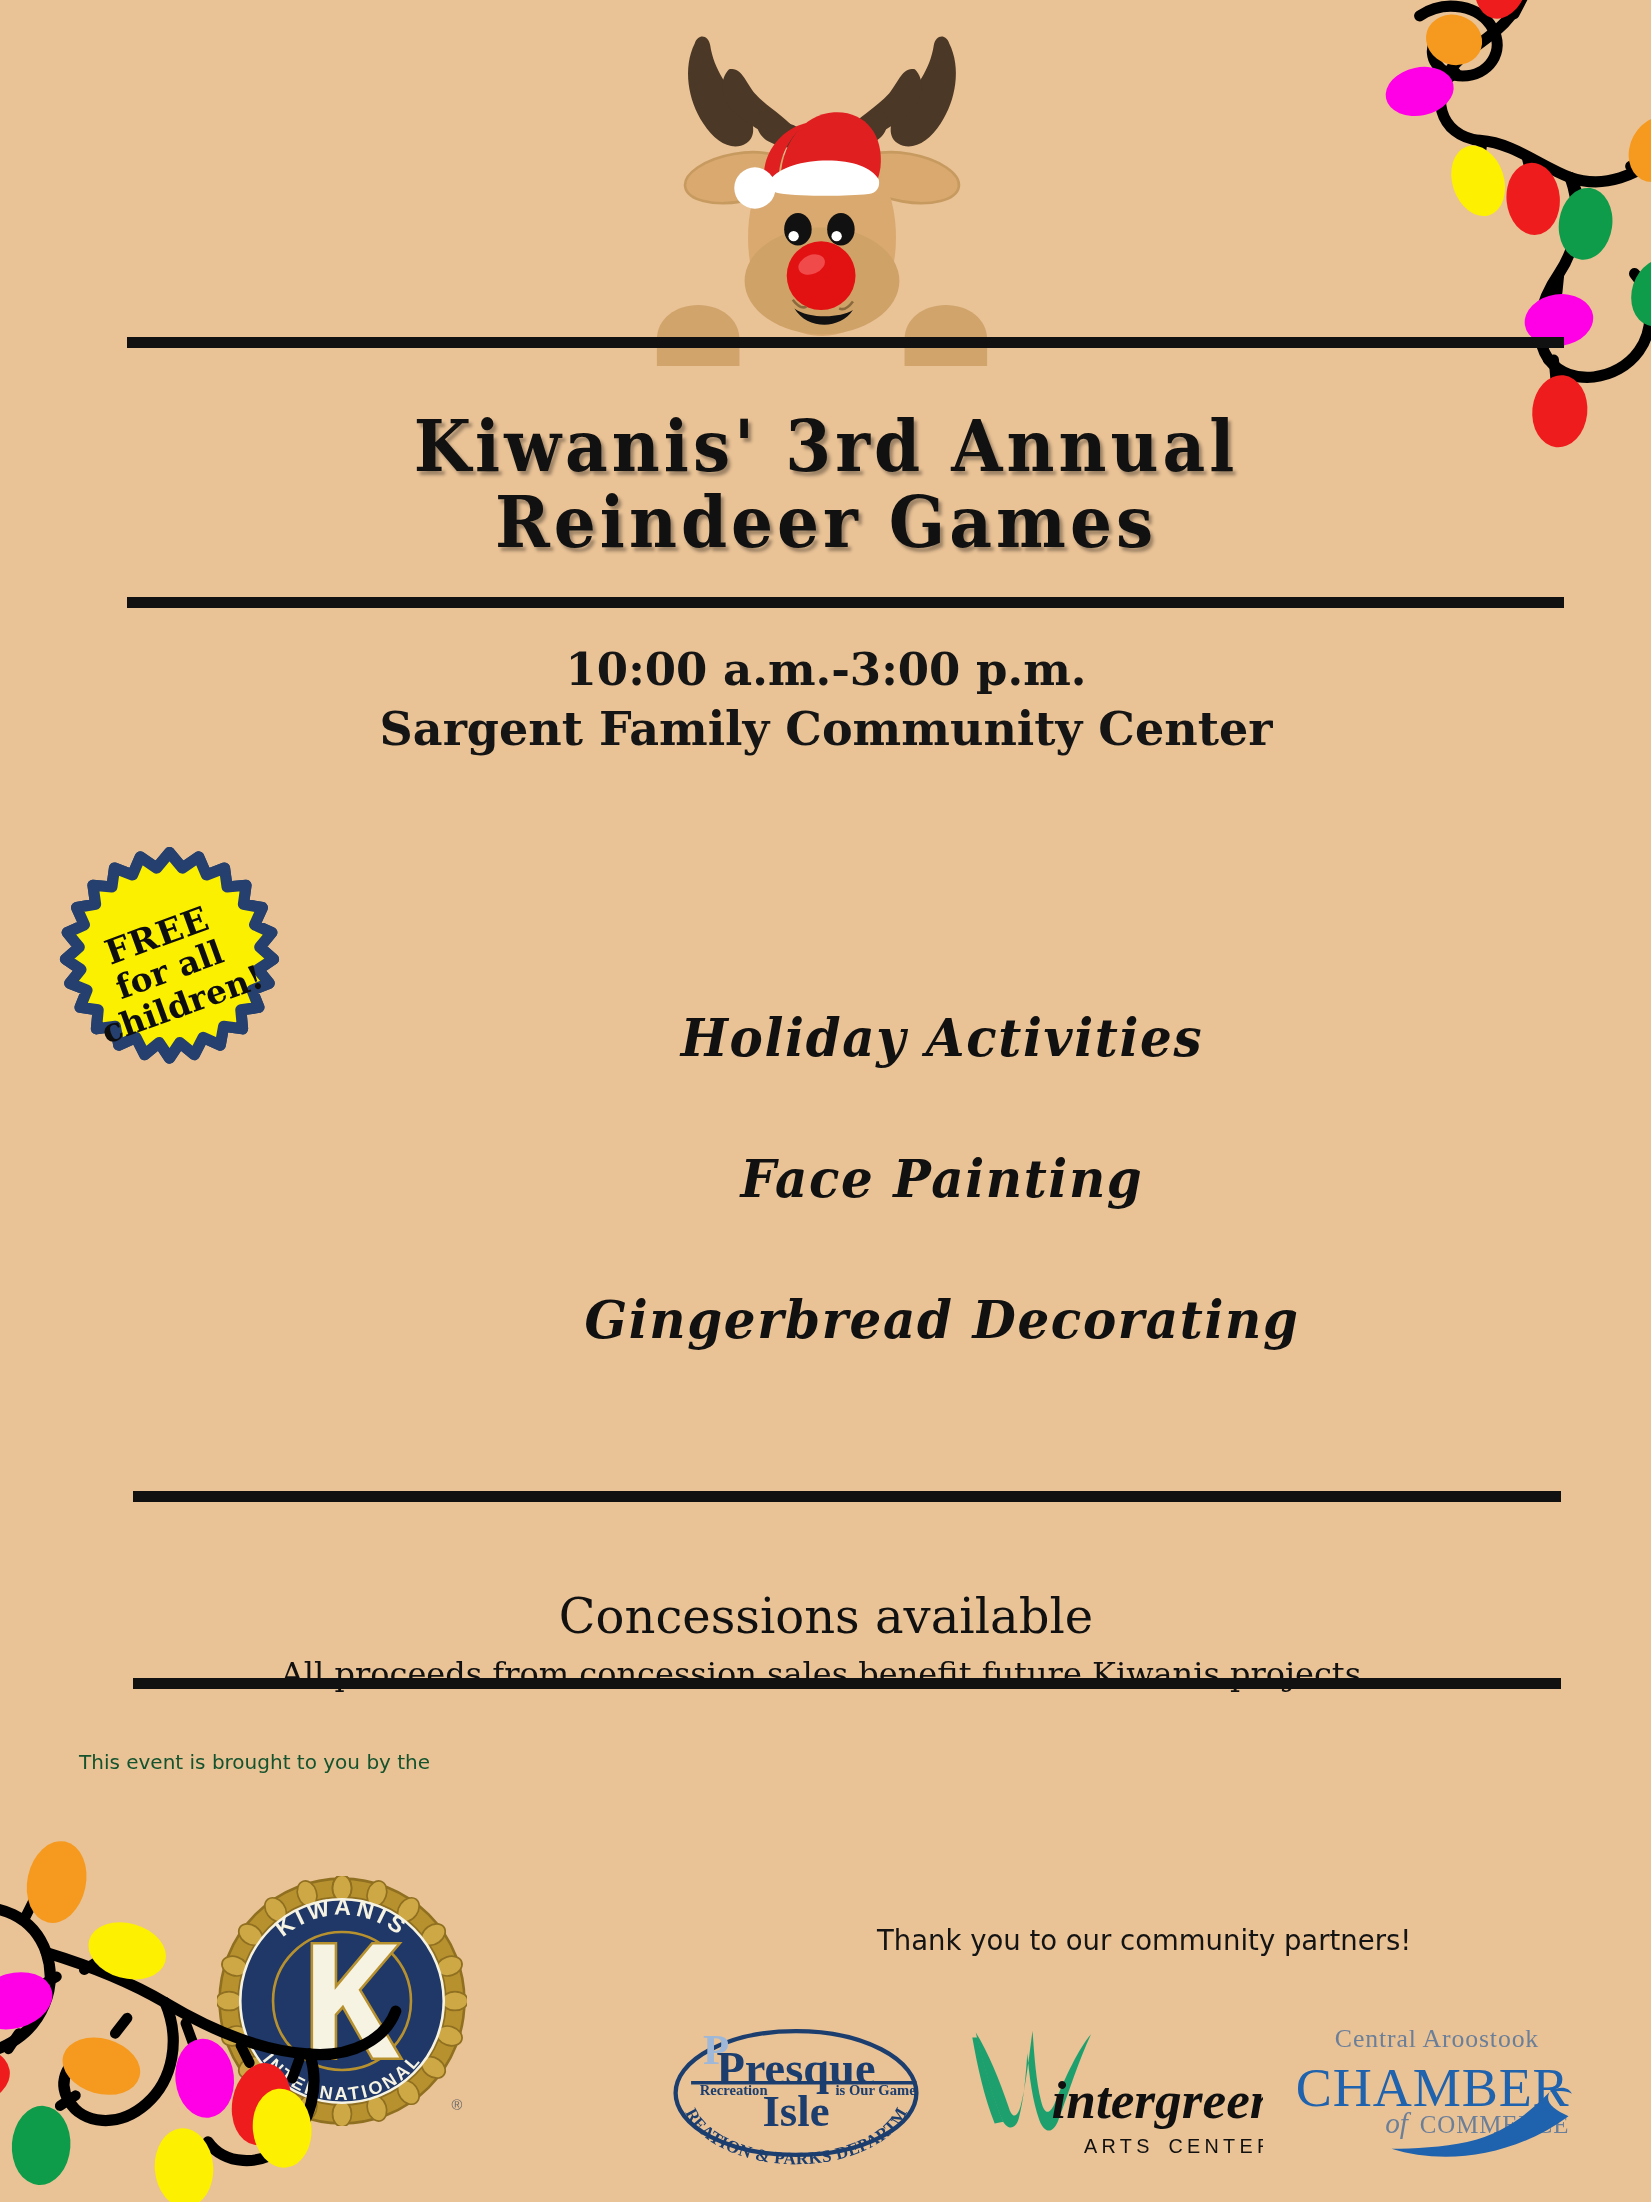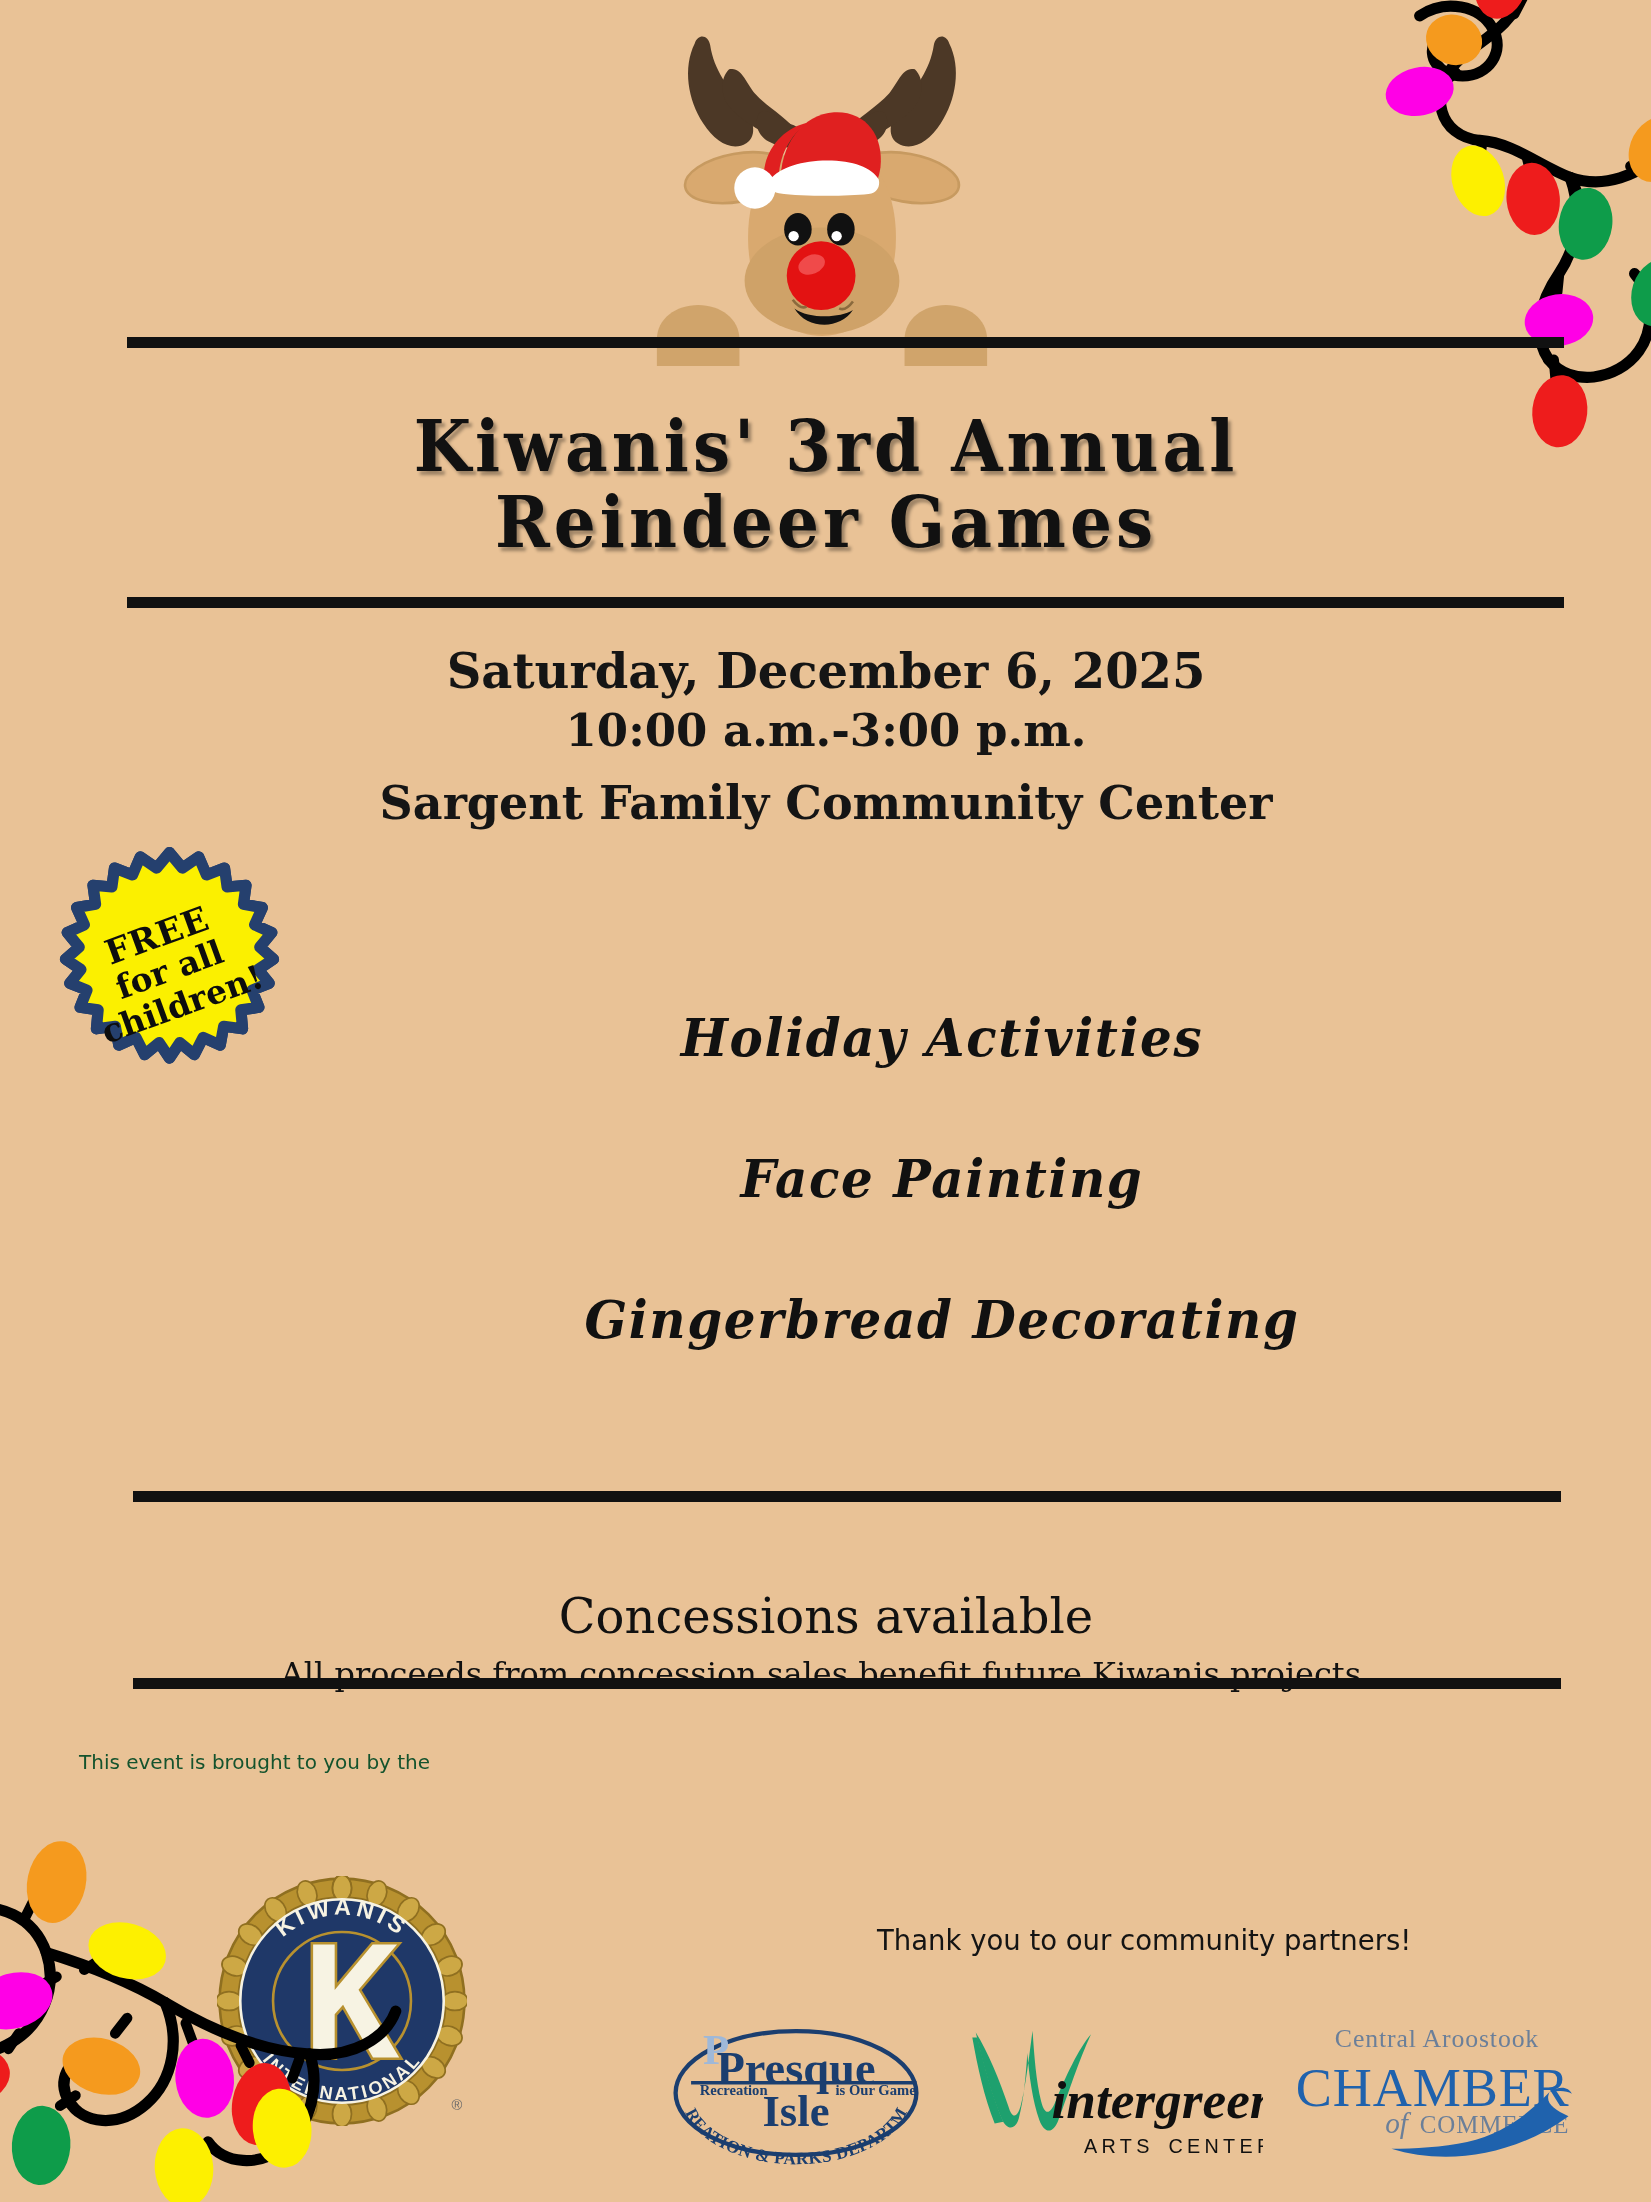--- a/index.html
+++ b/index.html
@@ -42,21 +42,21 @@
   
   .details{
     position:absolute;left:0;right:0;top:641px;
     text-align:center;
     font-family:"DejaVu Serif", serif;
     font-weight:700;
     color:#151515;
   }
   .details .d1{font-size:48px;line-height:1.28;}
   .details .d2{font-size:45px;line-height:1.30;}
-  .details .d3{font-size:46px;line-height:1.30;margin-top:13px;}
+  .details .d3{font-size:46px;line-height:1.30;}
 
   
   .activities{
     position:absolute;left:284px;right:52px;top:1012px;
     text-align:center;
     font-family:"DejaVu Serif", serif;
     font-weight:700;
     color:#111;
     letter-spacing:1.7px;
     font-style:italic;
@@ -212,21 +212,20 @@
   <div class="rule rule-top"></div>
 
   <h1 class="title">
     <span>Kiwanis' 3rd Annual</span>
     <span class="l2">Reindeer Games</span>
   </h1>
 
   <div class="rule rule-title-bottom"></div>
 
   <div class="details">
-    <div class="d1">Saturday, December 6, 2025</div>
     <div class="d2">10:00 a.m.-3:00 p.m.</div>
     <div class="d3">Sargent Family Community Center</div>
   </div>
 
   <div class="badge">
     <svg viewBox="0 0 285 285" xmlns="http://www.w3.org/2000/svg">
       <g transform="translate(142.5,142.5)">
         <path id="burst" d="M0,-136 L15,-118 L34,-131 L43,-110 L64,-118 L67,-96 L89,-98 L86,-76 L108,-72 L99,-52 L119,-43 L105,-26 L121,-12 L103,0 L116,16 L96,24 L104,44 L83,47 L85,69 L63,66 L59,88 L39,79 L29,99 L12,85 L0,103 L-12,85 L-29,99 L-39,79 L-59,88 L-63,66 L-85,69 L-83,47 L-104,44 L-96,24 L-116,16 L-103,0 L-121,-12 L-105,-26 L-119,-43 L-99,-52 L-108,-72 L-86,-76 L-89,-98 L-67,-96 L-64,-118 L-43,-110 L-34,-131 L-15,-118 Z" fill="#fbf000" stroke="#25406e" stroke-width="13" stroke-linejoin="round"></path>
         <use href="#burst" fill="none" stroke="#fbf000" stroke-width="5" stroke-linejoin="round"></use>
       </g>

